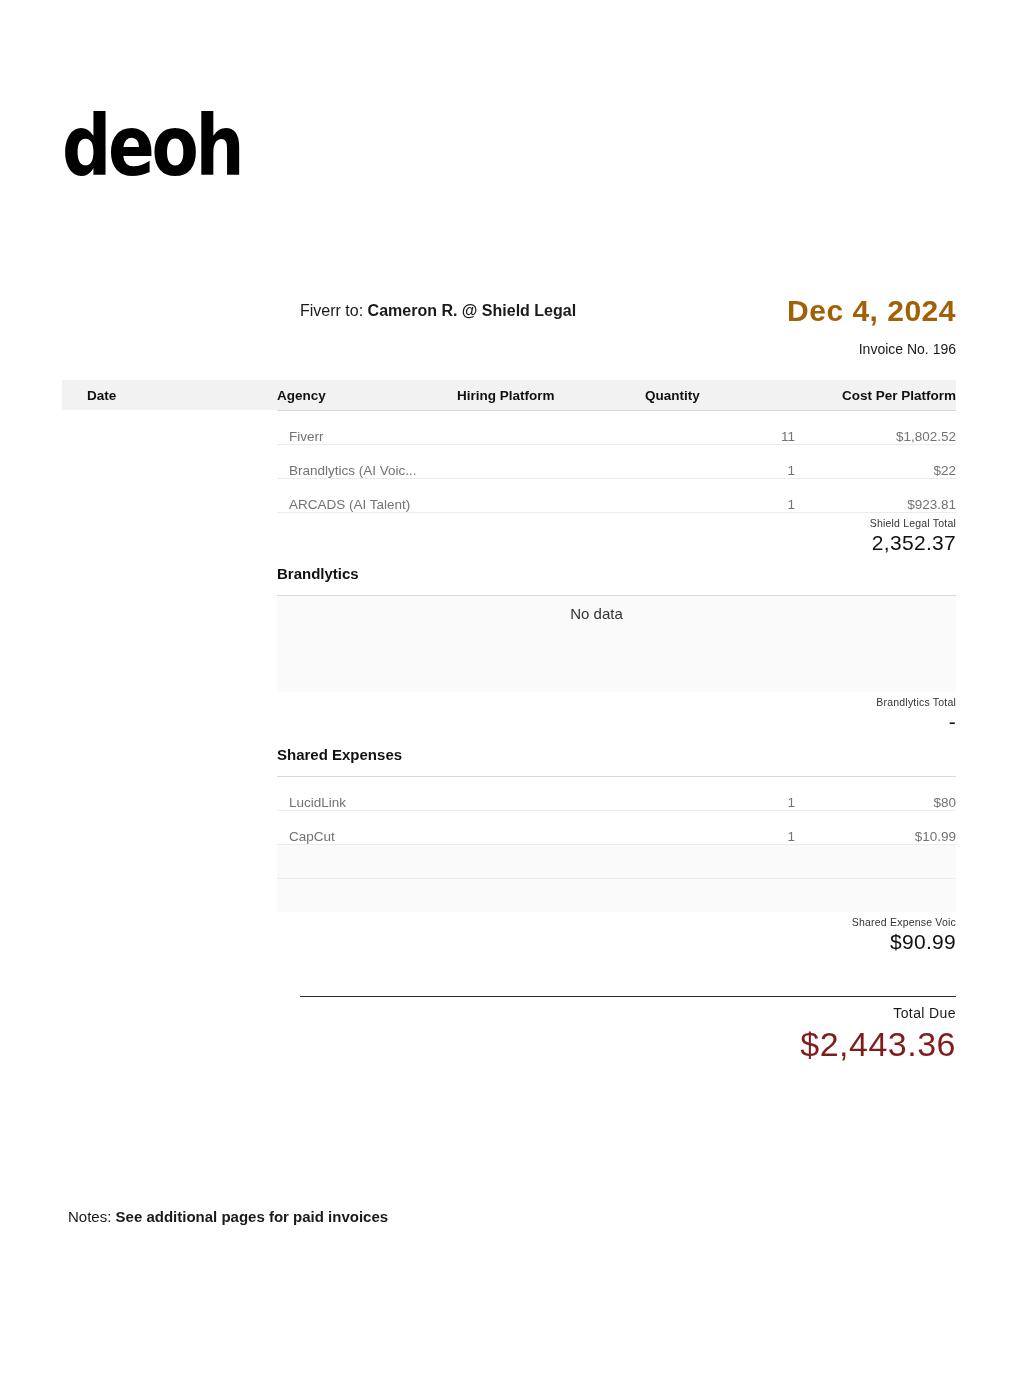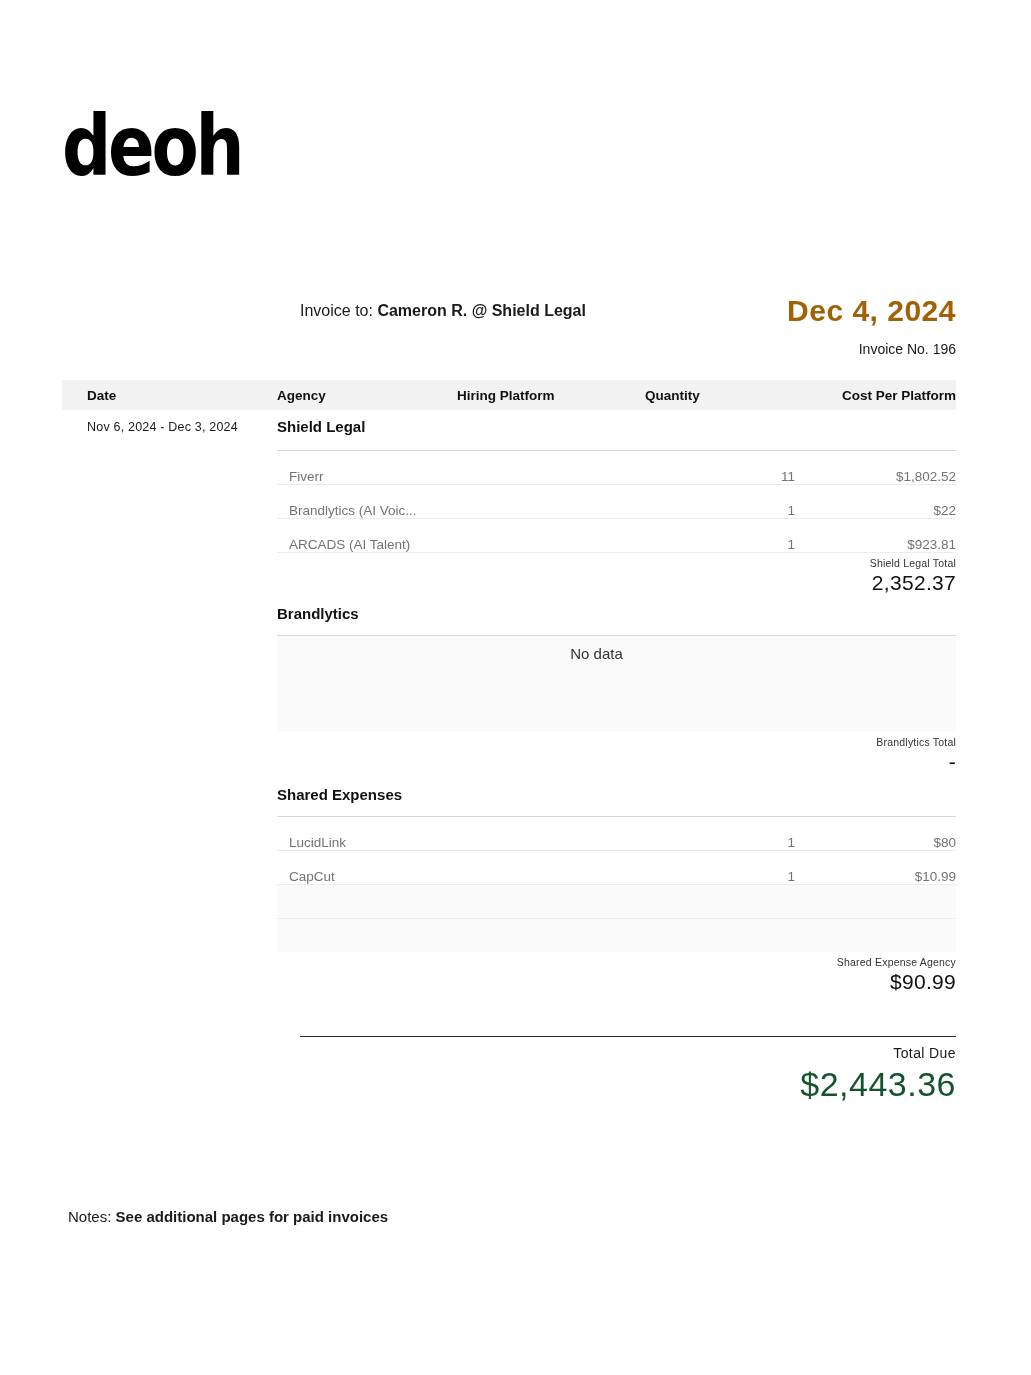--- a/index.html
+++ b/index.html
@@ -196,21 +196,21 @@
     text-align: right;
     padding-top: 8px;
   }
   .total-label {
     font-size: 14px;
     color: #1a1a1a;
     letter-spacing: 0.4px;
   }
   .total-value {
     font-size: 34px;
-    color: #14532d;
+    color: #7f1d1d;
     margin-top: 4px;
     letter-spacing: 0.5px;
   }
 
   
   .notes {
     position: absolute;
     left: 68px;
     top: 1208px;
     font-size: 15px;
@@ -221,42 +221,38 @@
   .notes .n-value { font-weight: 700; }
 </style>
 </head>
 <body>
 
 <div class="page">
 
   <div class="logo">deoh</div>
 
   <div class="invoice-to">
-    <span class="label">Invoice to:</span>
+    <span class="label">Fiverr to:</span>
     <span class="value">Cameron R. @ Shield Legal</span>
   </div>
 
   <div class="invoice-date">Dec 4, 2024</div>
   <div class="invoice-no">Invoice No. 196</div>
 
   <div class="table">
 
     <div class="thead">
       <div class="col-date">Date</div>
       <div class="col-agency">Agency</div>
       <div class="col-plat">Hiring Platform</div>
       <div class="col-qty">Quantity</div>
       <div class="col-cost">Cost Per Platform</div>
     </div>
 
     <div class="group">
-      <div class="daterow">
-        <div class="col-date">Nov 6, 2024 - Dec 3, 2024</div>
-        <div class="group-title">Shield Legal</div>
-      </div>
       <div class="lines">
         <div class="line">
           <div class="l-plat">Fiverr</div>
           <div class="l-qty">11</div>
           <div class="l-cost">$1,802.52</div>
         </div>
         <div class="line">
           <div class="l-plat">Brandlytics (AI Voic...</div>
           <div class="l-qty">1</div>
           <div class="l-cost">$22</div>
@@ -302,21 +298,21 @@
         </div>
         <div class="line">
           <div class="l-plat">CapCut</div>
           <div class="l-qty">1</div>
           <div class="l-cost">$10.99</div>
         </div>
         <div class="filler h1"></div>
         <div class="filler h1" style="border-bottom:none;"></div>
       </div>
       <div class="subtotal">
-        <div class="st-label">Shared Expense Agency</div>
+        <div class="st-label">Shared Expense Voic</div>
         <div class="st-value">$90.99</div>
       </div>
     </div>
 
     <div class="total-sep"></div>
     <div class="total-block">
       <div class="total-label">Total Due</div>
       <div class="total-value">$2,443.36</div>
     </div>
 

